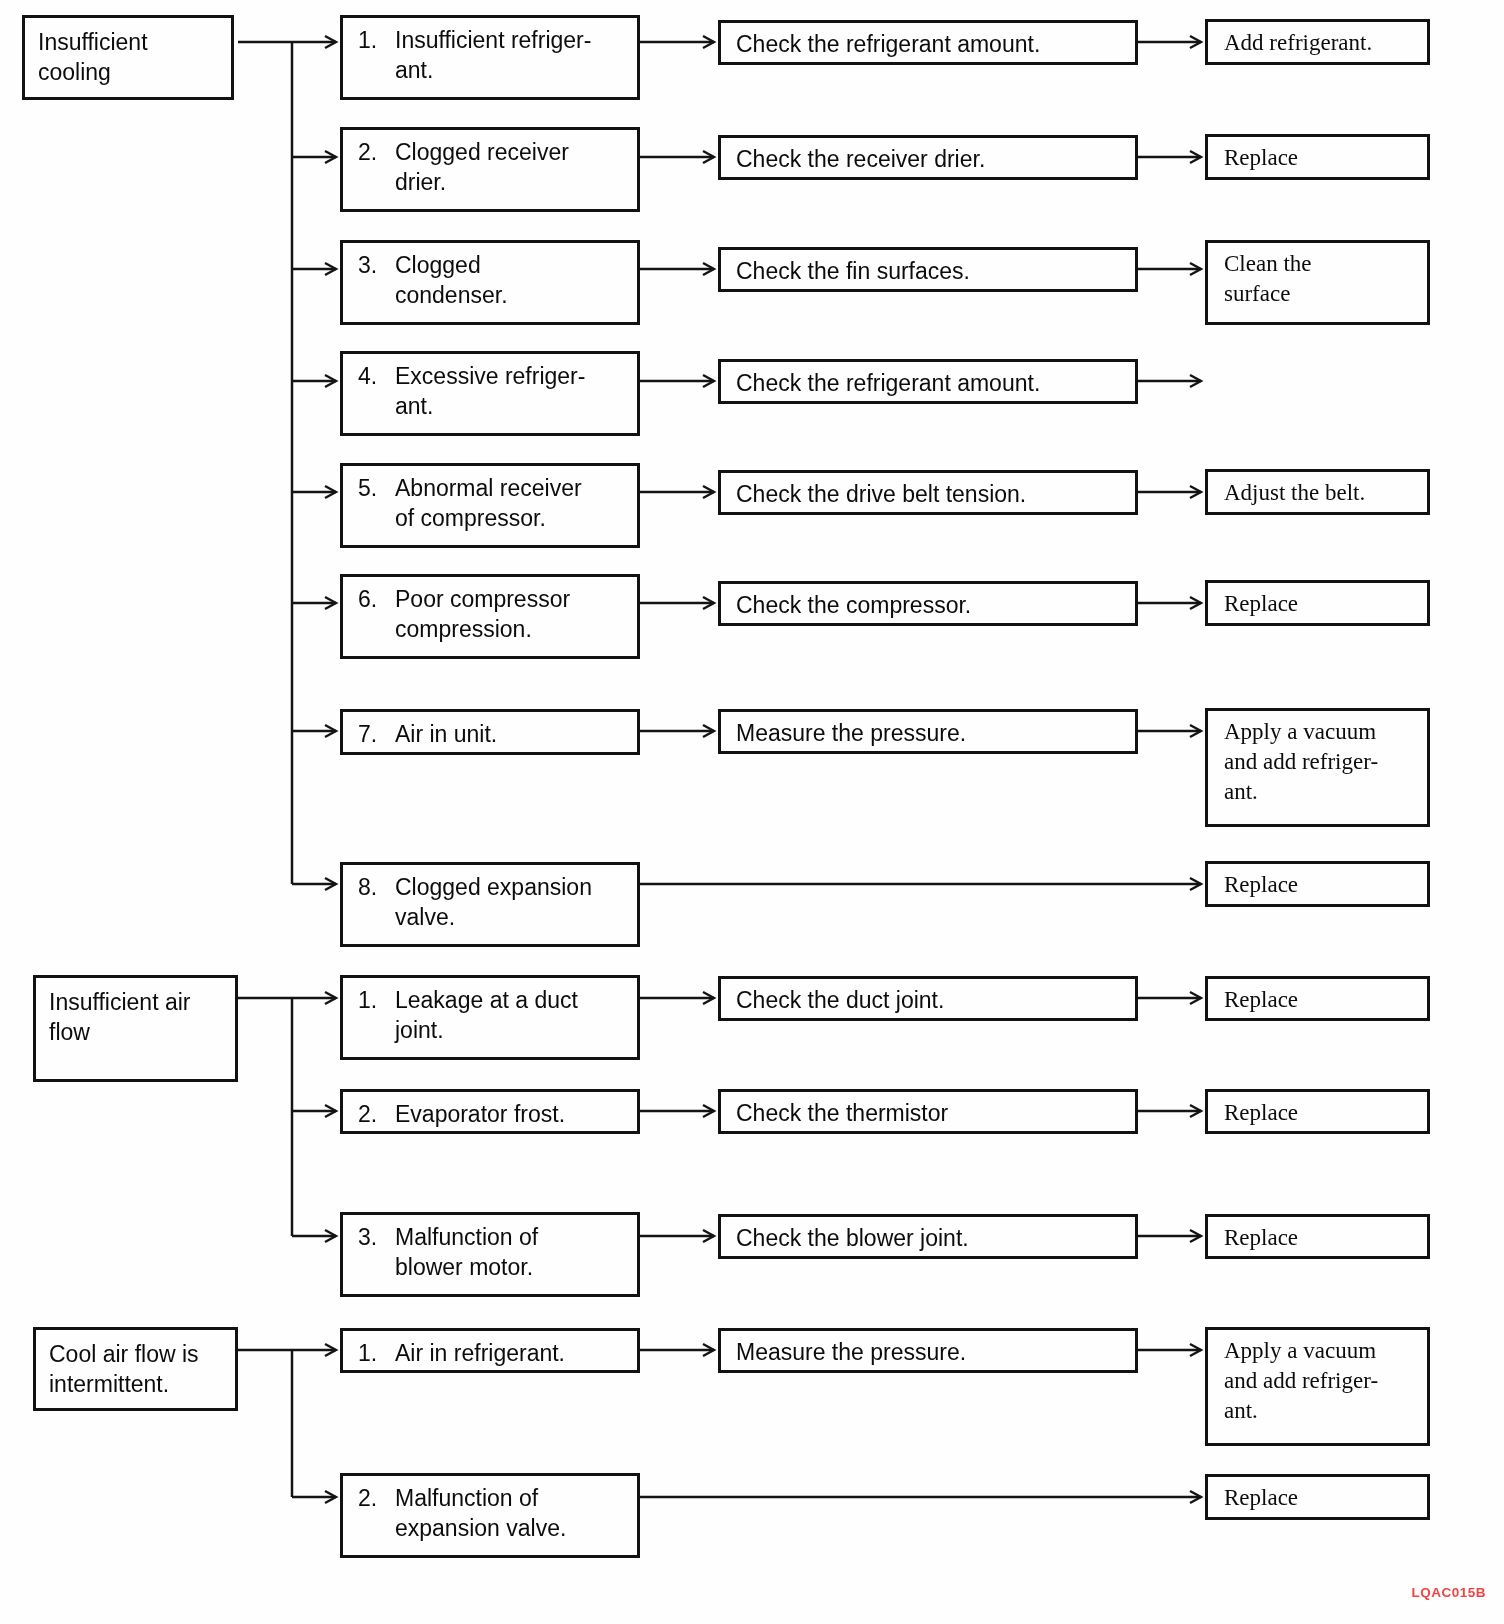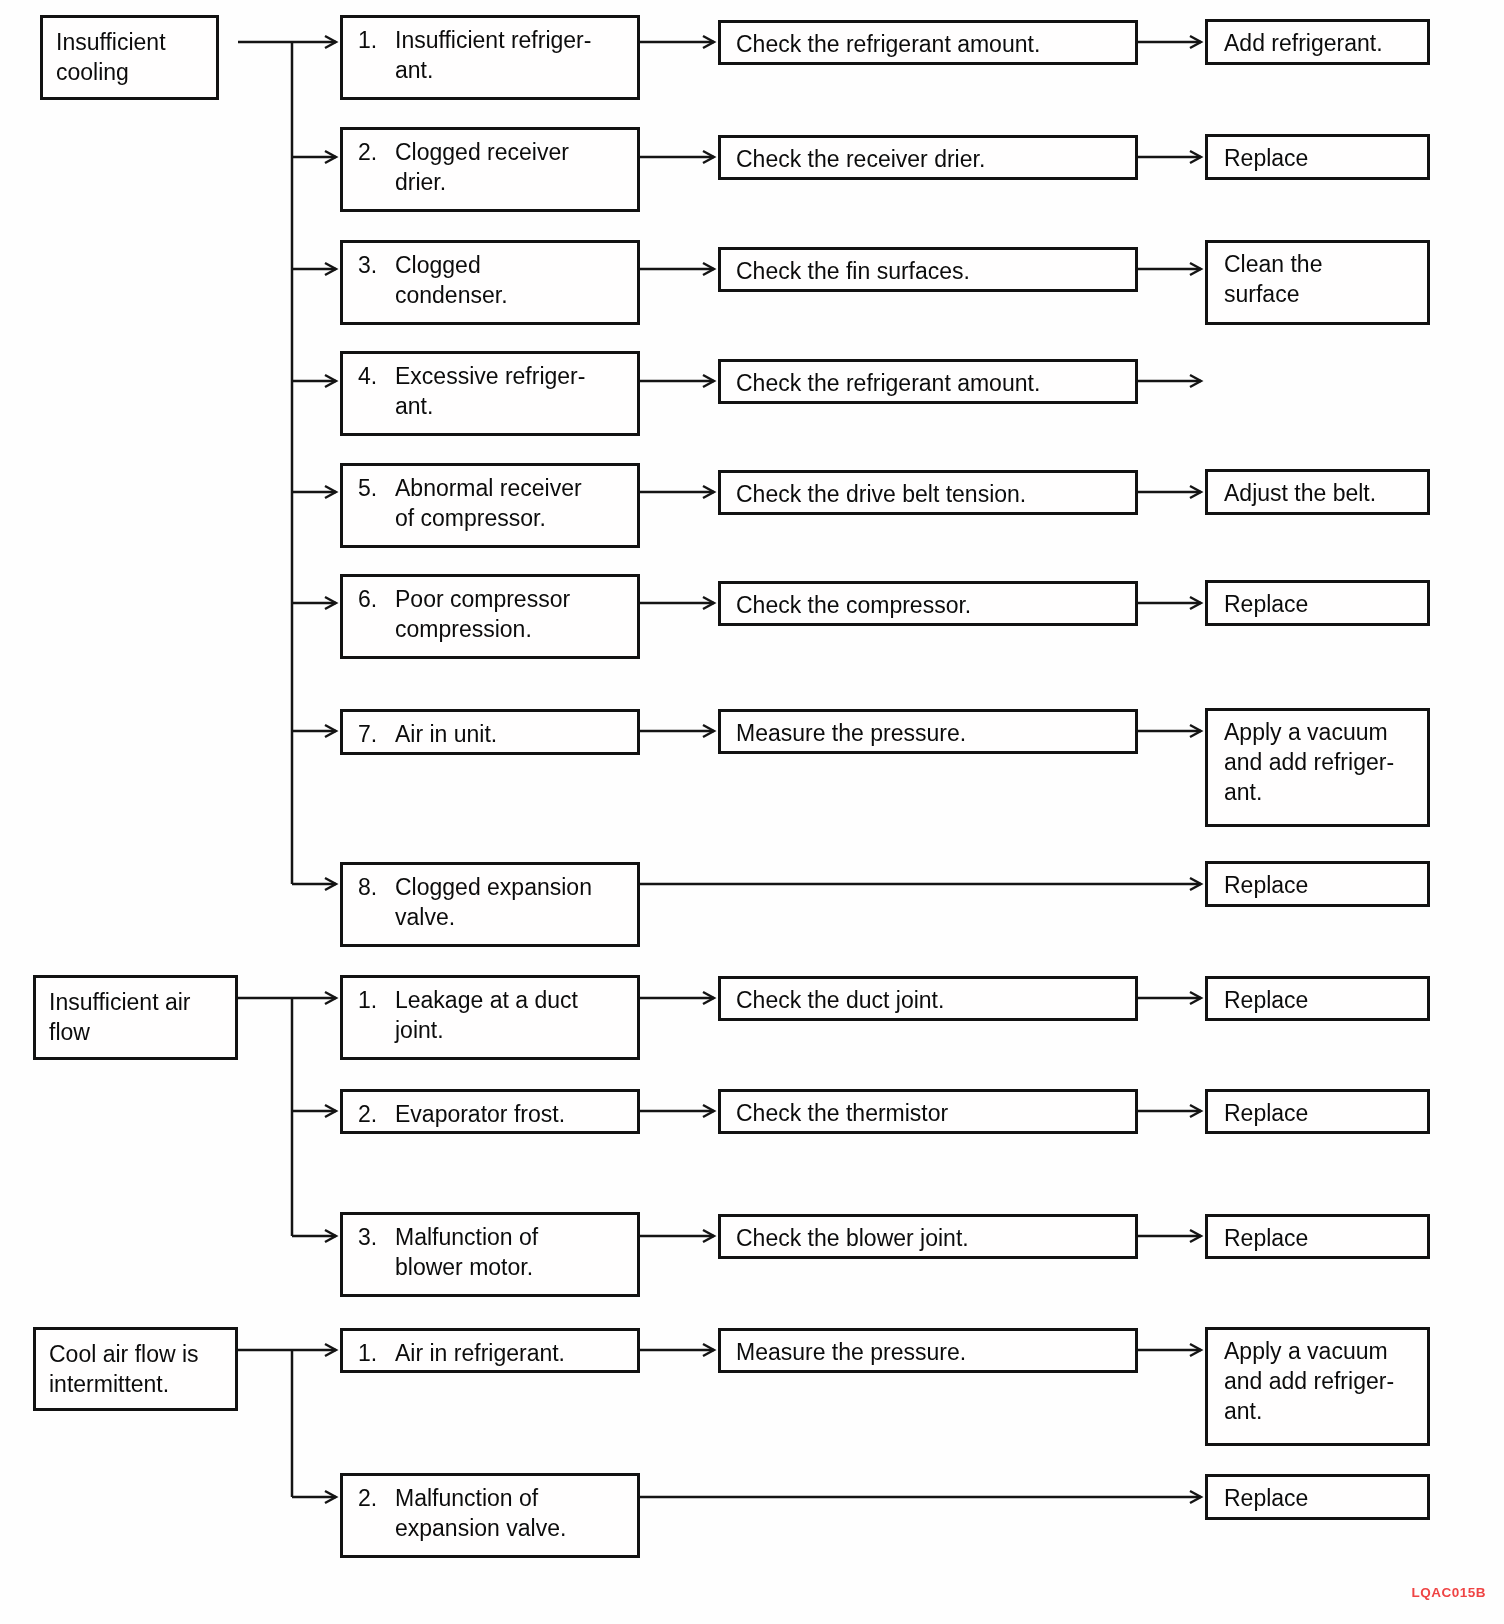--- a/index.html
+++ b/index.html
@@ -10,21 +10,21 @@
   svg.wires{position:absolute;left:0;top:0;width:1504px;height:1624px;}
   .box{
     position:absolute;box-sizing:border-box;background:#fffefe;
     border:3px solid #121212;font-size:23px;line-height:30px;
   }
   .sym{padding:9px 8px 0 13px;white-space:pre-line;}
   .cause{display:flex;align-items:flex-start;padding:7px 6px 0 15px;}
   .cause .num{flex:none;width:37px;}
   .cause .txt{white-space:pre-line;}
   .check{padding:6px 6px 12px 15px;white-space:nowrap;}
-  .remedy{padding:6px 12px 0 16px;white-space:pre-line;}
+  .remedy{padding:6px 12px 0 16px;white-space:pre-line;font-family:Liberation Serif, serif;}
   .figcode{
     position:absolute;left:1366px;top:1585px;width:120px;
     font-size:13.5px;font-weight:bold;letter-spacing:0.5px;color:#ef4444;text-align:right;
   }
 </style>
 </head>
 <body>
 
 <div id="canvas">
 
@@ -85,21 +85,21 @@
       <line x1="292" y1="1350" x2="292" y2="1497"></line>
       <line x1="292" y1="1497" x2="336" y2="1497" marker-end="url(#ah)"></line>
 
       <line x1="640" y1="1350" x2="714" y2="1350" marker-end="url(#ah)"></line>
       <line x1="1138" y1="1350" x2="1201" y2="1350" marker-end="url(#ah)"></line>
 
       <line x1="640" y1="1497" x2="1201" y2="1497" marker-end="url(#ah)"></line>
     </g>
   </svg>
 
-  <div class="box sym" style="left:40px;top:15px;width:179px;height:85px">Insufficient
+  <div class="box sym" style="left:22px;top:15px;width:212px;height:85px">Insufficient
 cooling</div>
 
   <div class="box cause" style="left:340px;top:15px;width:300px;height:85px">
     <span class="num">1.</span>
     <span class="txt">Insufficient refriger-
 ant.</span>
   </div>
   <div class="box check" style="left:718px;top:20px;width:420px;height:45px">Check the refrigerant amount.</div>
   <div class="box remedy" style="left:1205px;top:19px;width:225px;height:46px">Add refrigerant.</div>
 
@@ -152,21 +152,21 @@
 and add refriger-
 ant.</div>
 
   <div class="box cause" style="left:340px;top:862px;width:300px;height:85px">
     <span class="num">8.</span>
     <span class="txt">Clogged expansion
 valve.</span>
   </div>
   <div class="box remedy" style="left:1205px;top:861px;width:225px;height:46px">Replace</div>
 
-  <div class="box sym" style="left:33px;top:975px;width:205px;height:85px">Insufficient air
+  <div class="box sym" style="left:33px;top:975px;width:205px;height:107px">Insufficient air
 flow</div>
 
   <div class="box cause" style="left:340px;top:975px;width:300px;height:85px">
     <span class="num">1.</span>
     <span class="txt">Leakage at a duct
 joint.</span>
   </div>
   <div class="box check" style="left:718px;top:976px;width:420px;height:45px">Check the duct joint.</div>
   <div class="box remedy" style="left:1205px;top:976px;width:225px;height:45px">Replace</div>
 

